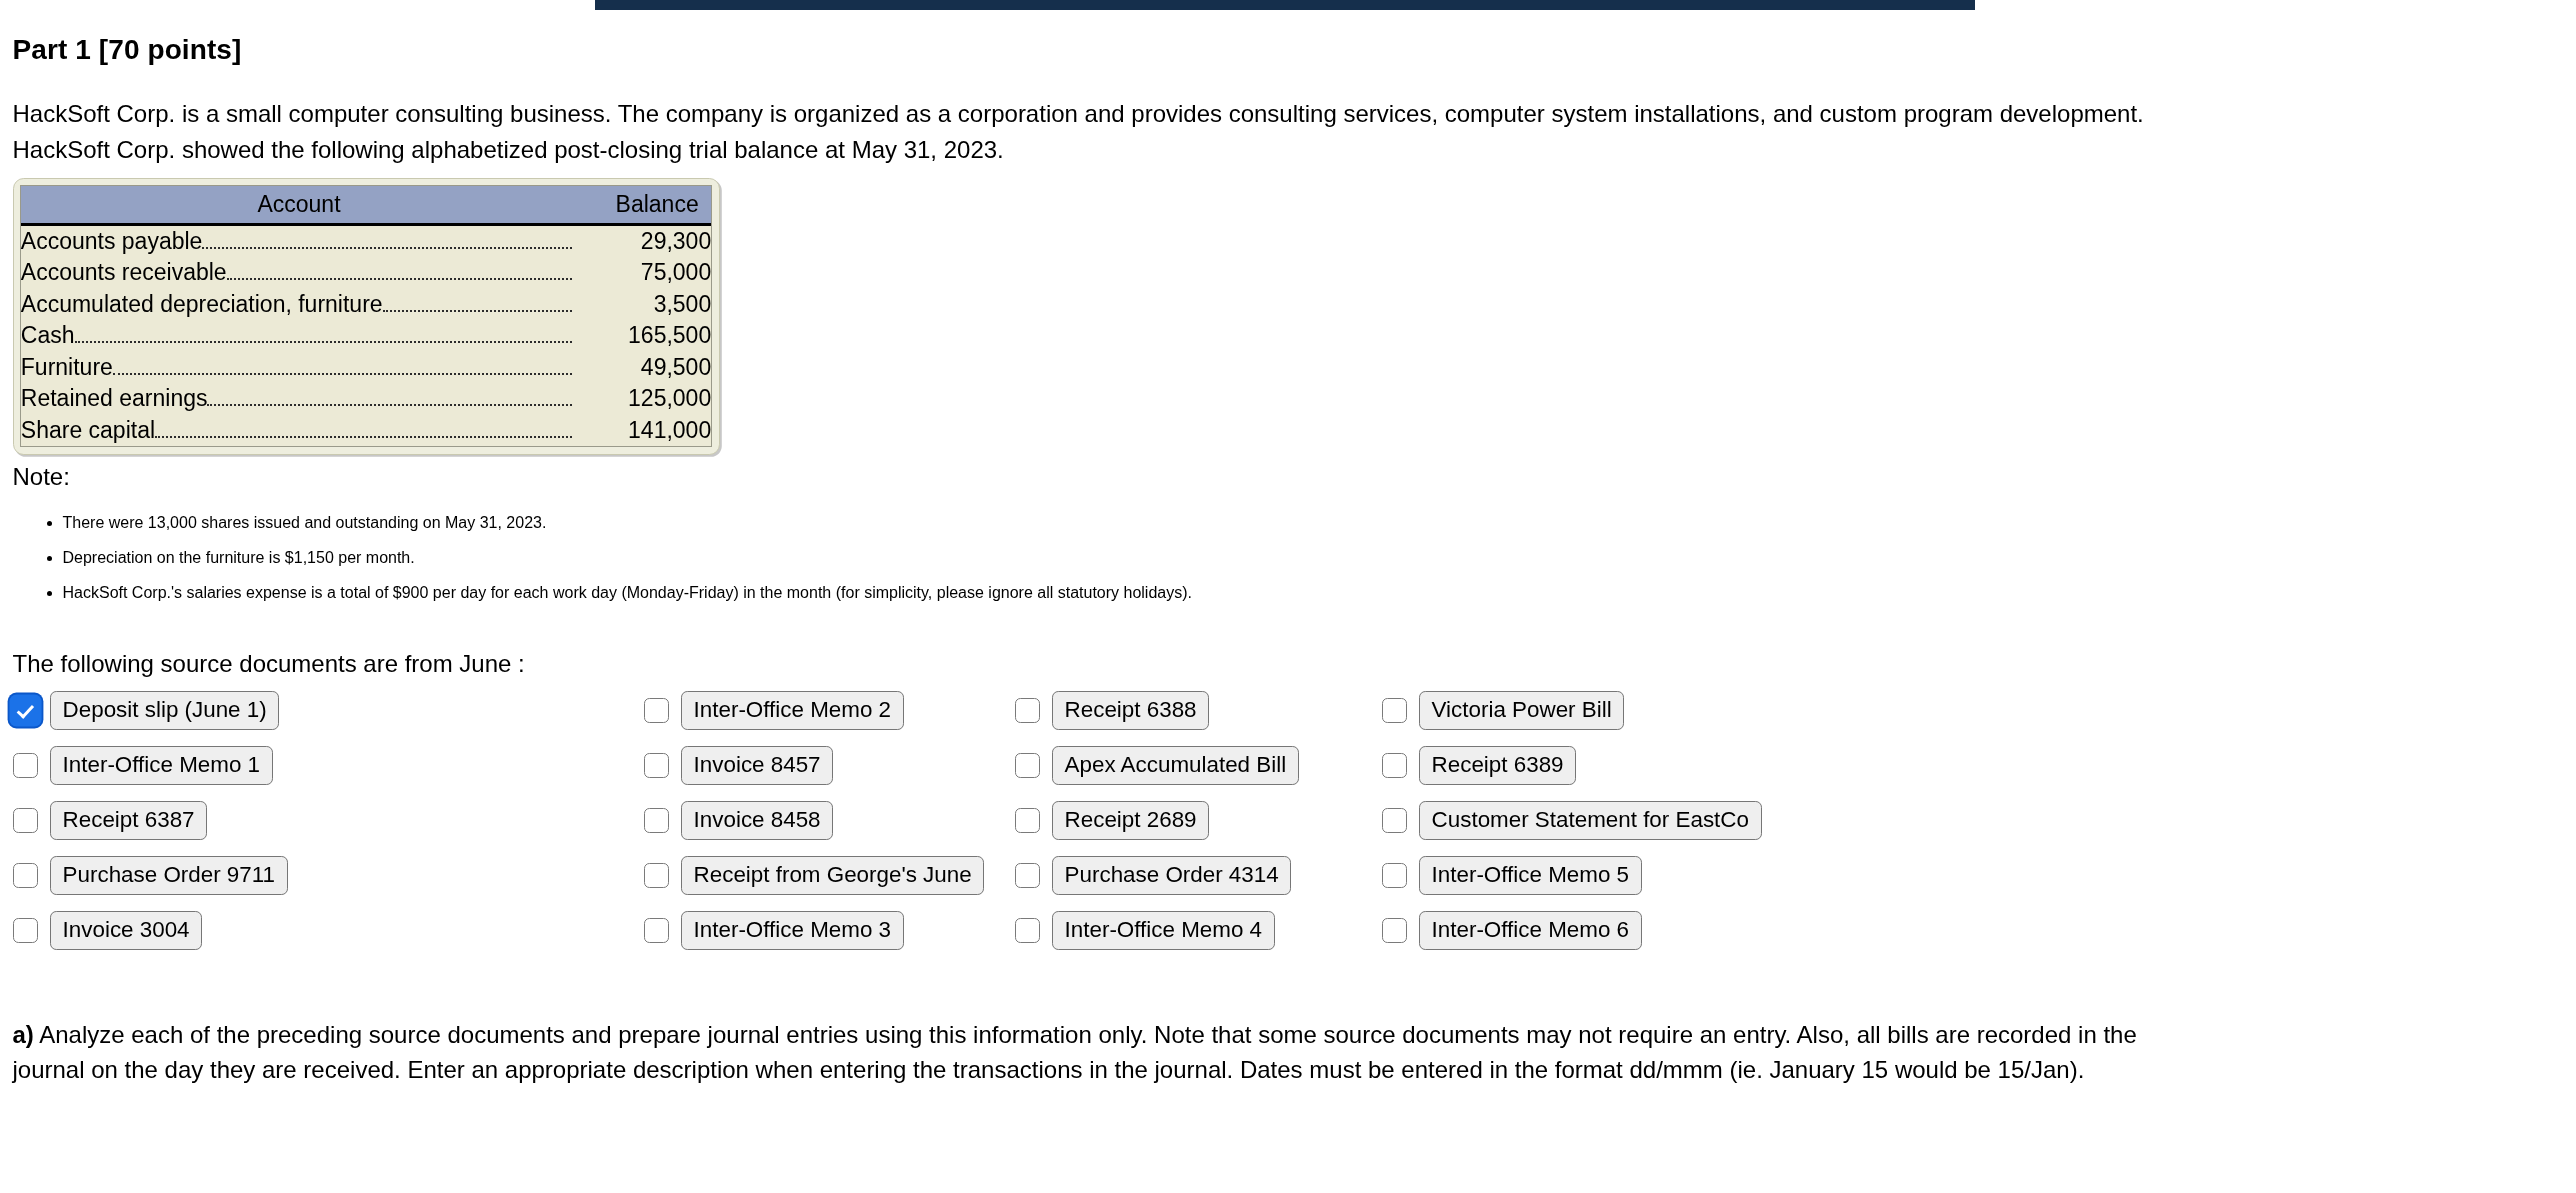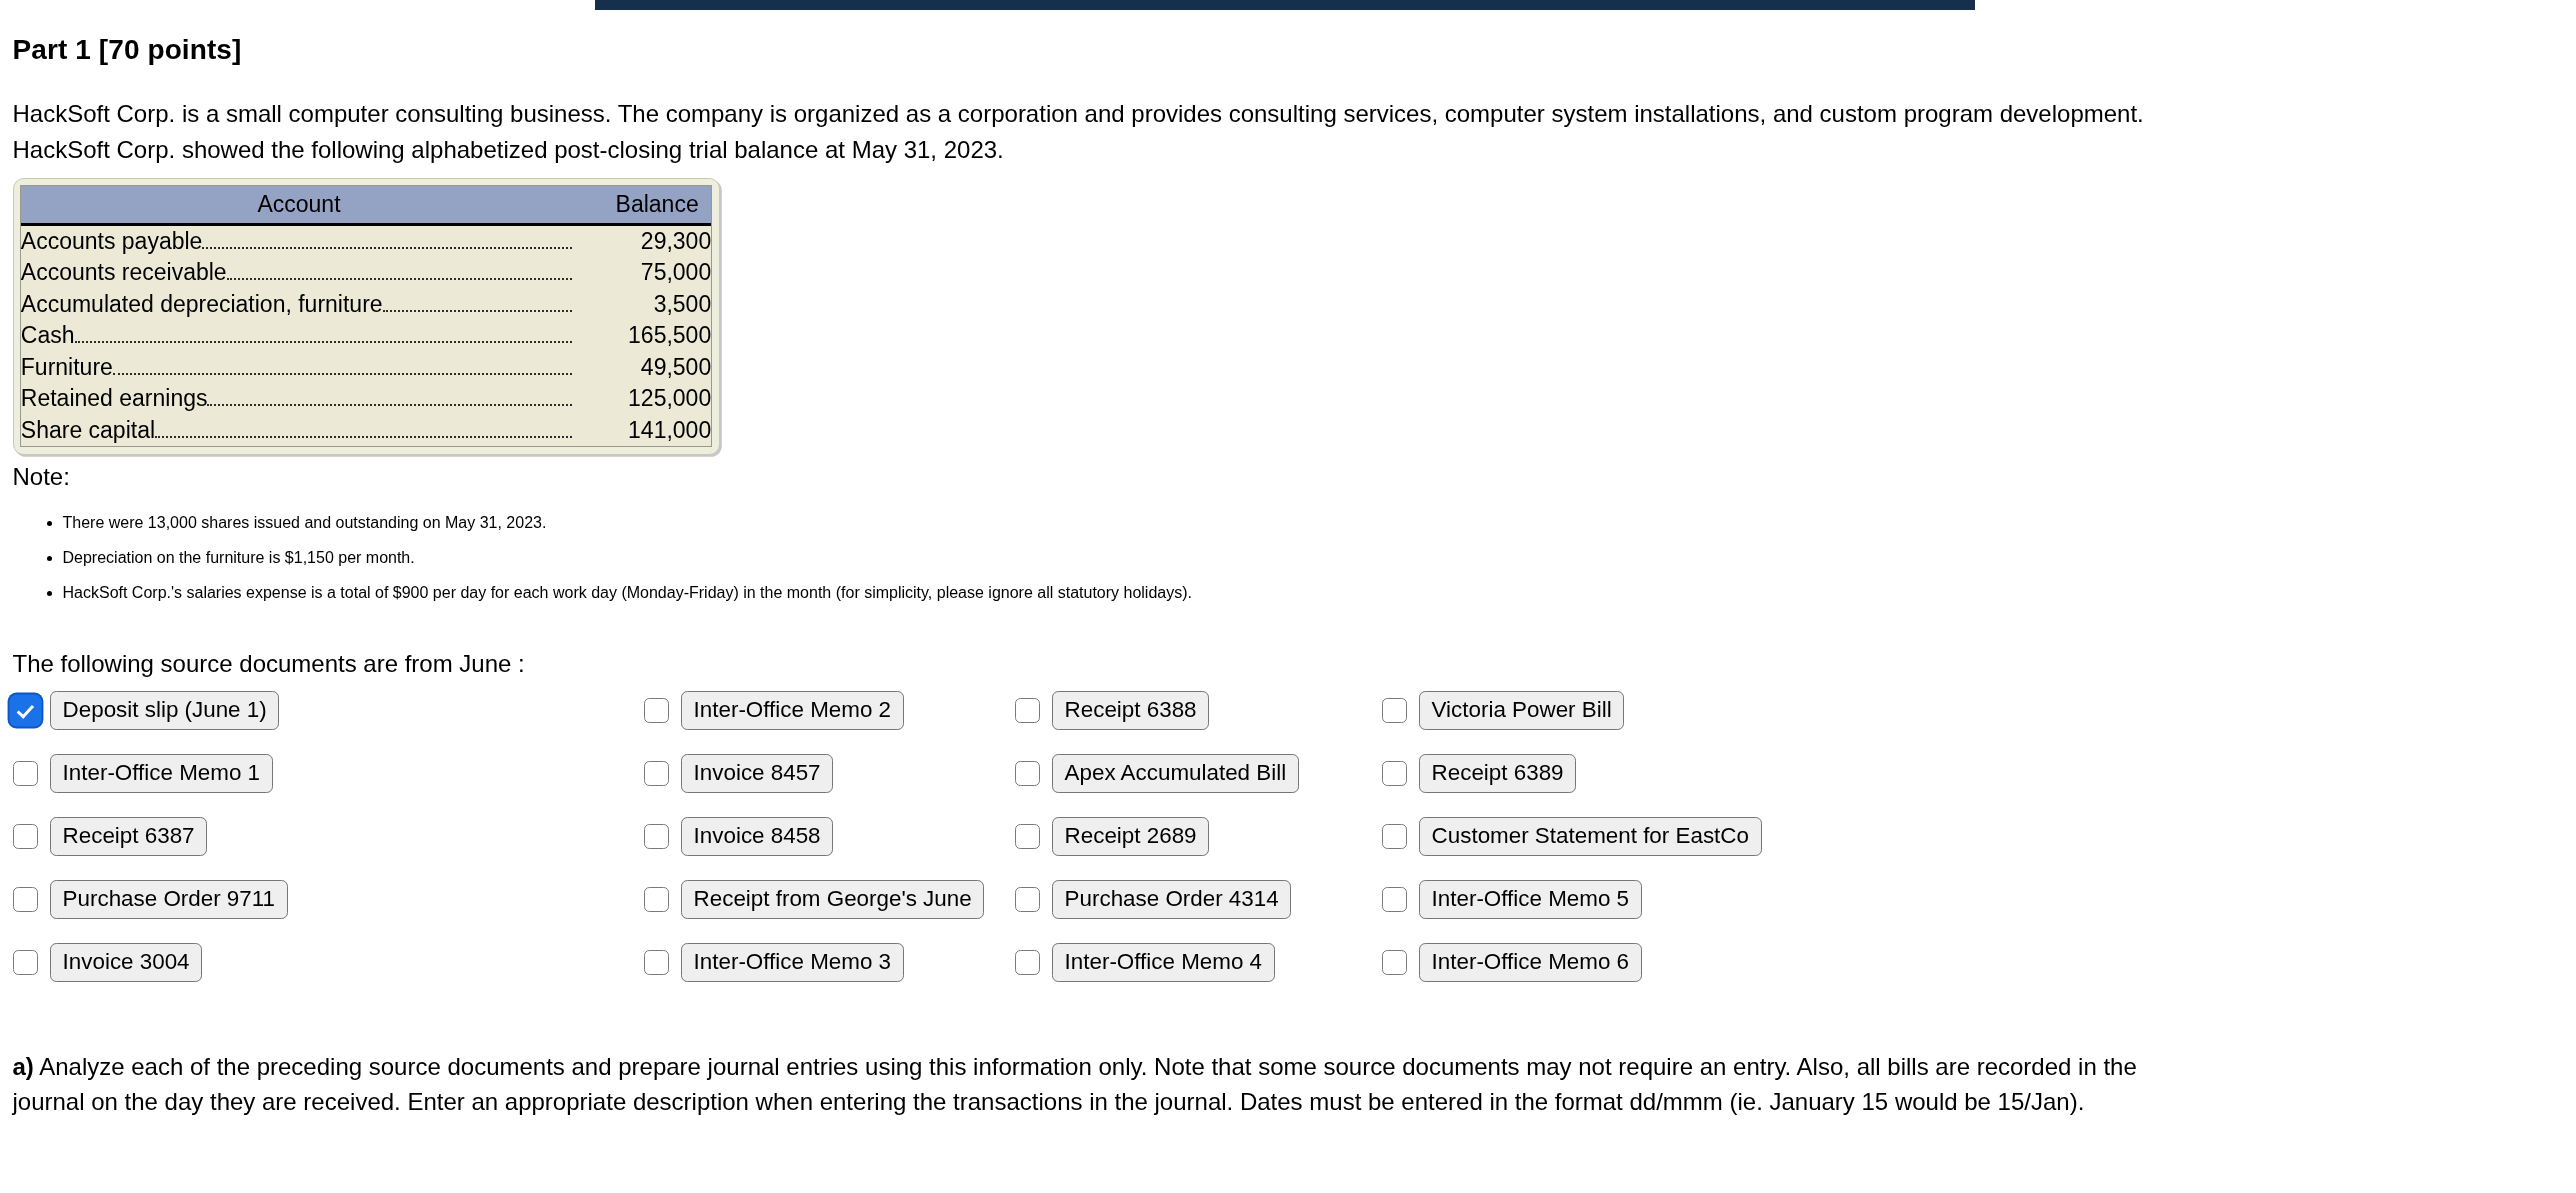--- a/index.html
+++ b/index.html
@@ -142,21 +142,21 @@
     padding-right: 12.5px;
     white-space: nowrap;
     width: 134px;
   }
 
   
   .doc-grid {
     margin-top: 9px;
     display: grid;
     grid-template-columns: 631px 371px 367px auto;
-    row-gap: 16px;
+    row-gap: 8px;
   }
   .doc-cell {
     display: flex;
     align-items: center;
     height: 47px;
   }
   .cb {
     width: 25px;
     height: 25px;
     border: 1.8px solid #7a7a7a;

